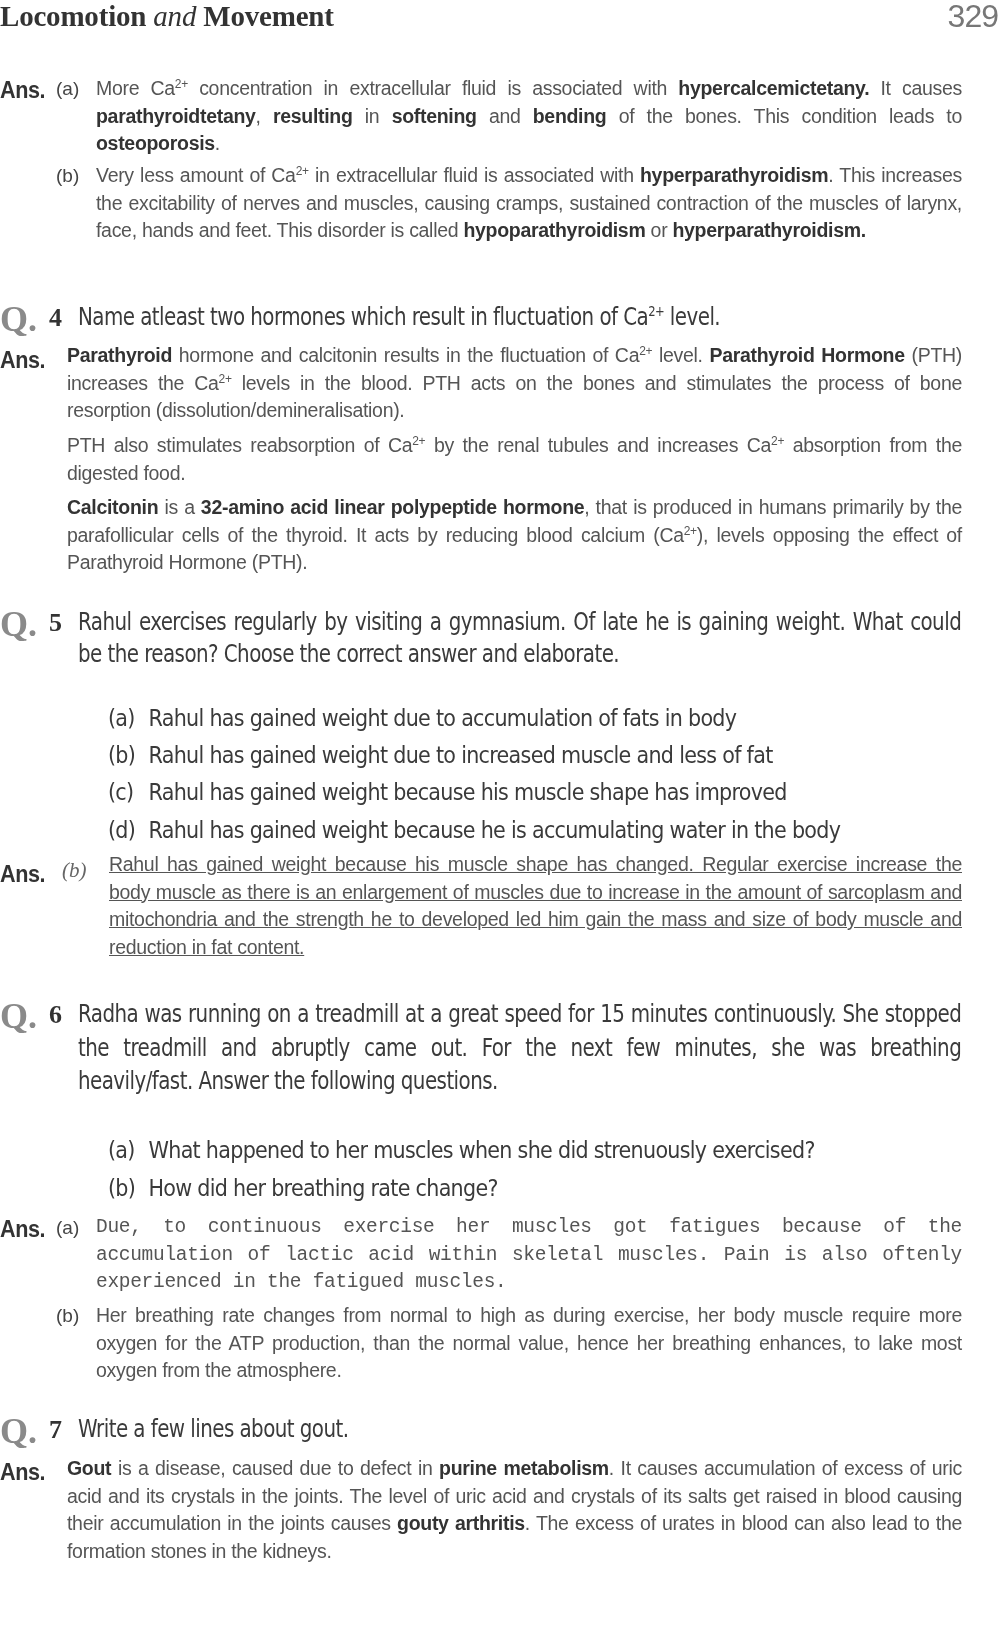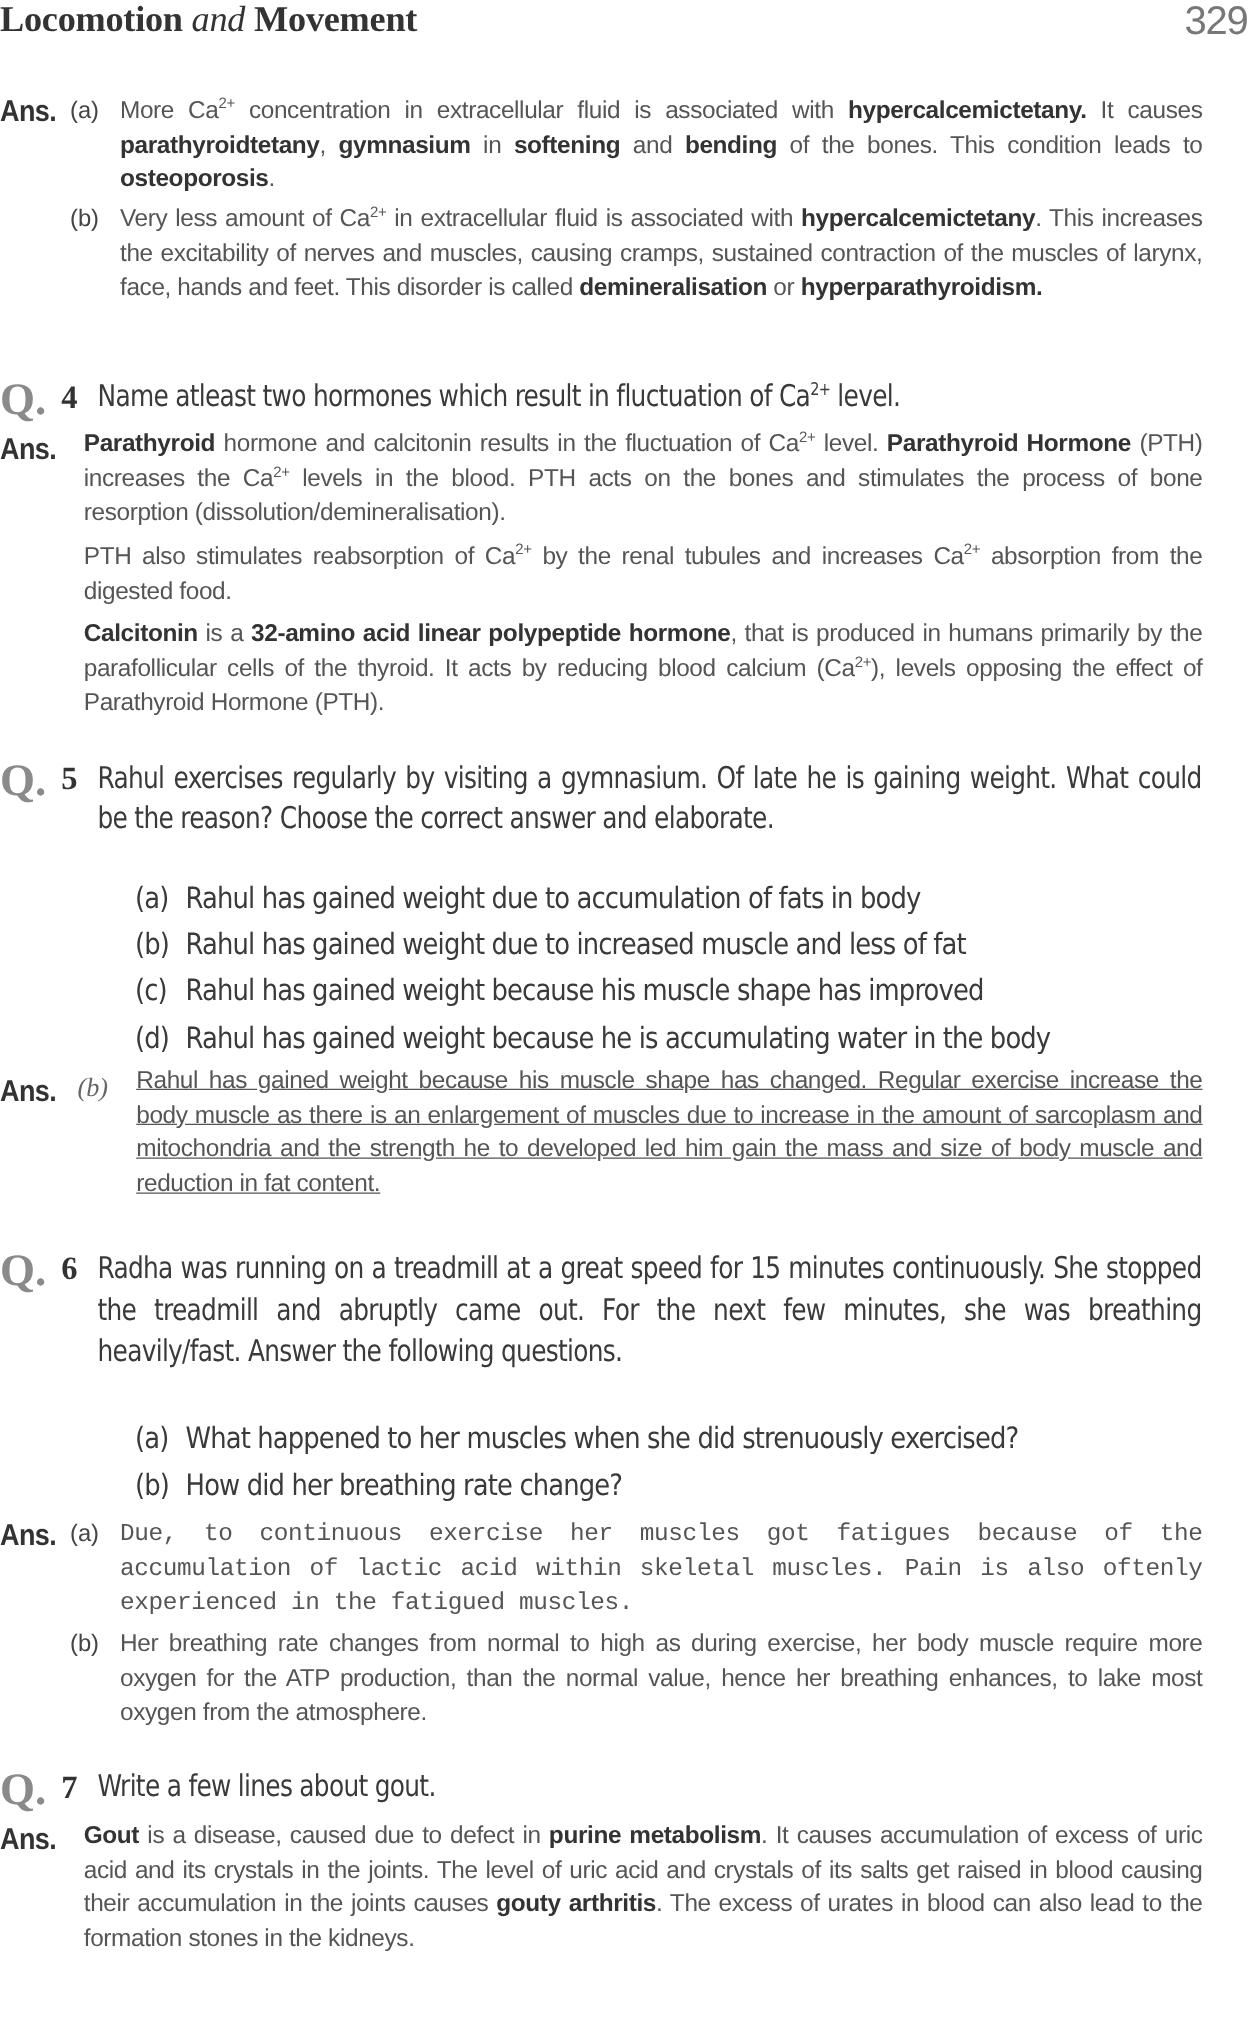--- a/index.html
+++ b/index.html
@@ -61,23 +61,23 @@
     <span>Locomotion</span>
     <span class="it">and</span>
     <span>Movement</span>
   </div>
   <div class="page-number">329</div>
 </div>
 
 <div class="block" style="top:74px;">
   <div class="ans-label" style="top:2px;">Ans.</div>
   <div class="sub-label" style="left:56px; top:4px;">(a)</div>
-  <div class="para" style="left:96px; right:36px; top:1px;">More Ca<sup>2+</sup> concentration in extracellular fluid is associated with <b>hypercalcemictetany.</b> It causes <b>parathyroidtetany</b>, <b>gymnasium</b> in <b>softening</b> and <b>bending</b> of the bones. This condition leads to <b>osteoporosis</b>.</div>
+  <div class="para" style="left:96px; right:36px; top:1px;">More Ca<sup>2+</sup> concentration in extracellular fluid is associated with <b>hypercalcemictetany.</b> It causes <b>parathyroidtetany</b>, <b>resulting</b> in <b>softening</b> and <b>bending</b> of the bones. This condition leads to <b>osteoporosis</b>.</div>
   <div class="sub-label" style="left:56px; top:91px;">(b)</div>
-  <div class="para" style="left:96px; right:36px; top:88px;">Very less amount of Ca<sup>2+</sup> in extracellular fluid is associated with <b>hypercalcemictetany</b>. This increases the excitability of nerves and muscles, causing cramps, sustained contraction of the muscles of larynx, face, hands and feet. This disorder is called <b>demineralisation</b> or <b>hyperparathyroidism.</b></div>
+  <div class="para" style="left:96px; right:36px; top:88px;">Very less amount of Ca<sup>2+</sup> in extracellular fluid is associated with <b>hyperparathyroidism</b>. This increases the excitability of nerves and muscles, causing cramps, sustained contraction of the muscles of larynx, face, hands and feet. This disorder is called <b>hypoparathyroidism</b> or <b>hyperparathyroidism.</b></div>
 </div>
 
 <div class="block" style="top:298px;">
   <div class="q-mark" style="top:0px;">Q.</div>
   <div class="q-num" style="top:5px;">4</div>
   <div class="q-text" style="top:3px;">Name atleast two hormones which result in fluctuation of Ca<sup>2+</sup> level.</div>
   <div class="ans-label" style="top:48px;">Ans.</div>
   <div class="para" style="left:67px; right:36px; top:44px;"><b>Parathyroid</b> hormone and calcitonin results in the fluctuation of Ca<sup>2+</sup> level. <b>Parathyroid Hormone</b> (PTH) increases the Ca<sup>2+</sup> levels in the blood. PTH acts on the bones and stimulates the process of bone resorption (dissolution/demineralisation).</div>
   <div class="para" style="left:67px; right:36px; top:134px;">PTH also stimulates reabsorption of Ca<sup>2+</sup> by the renal tubules and increases Ca<sup>2+</sup> absorption from the digested food.</div>
   <div class="para" style="left:67px; right:36px; top:196px;"><b>Calcitonin</b> is a <b>32-amino acid linear polypeptide hormone</b>, that is produced in humans primarily by the parafollicular cells of the thyroid. It acts by reducing blood calcium (Ca<sup>2+</sup>), levels opposing the effect of Parathyroid Hormone (PTH).</div>

